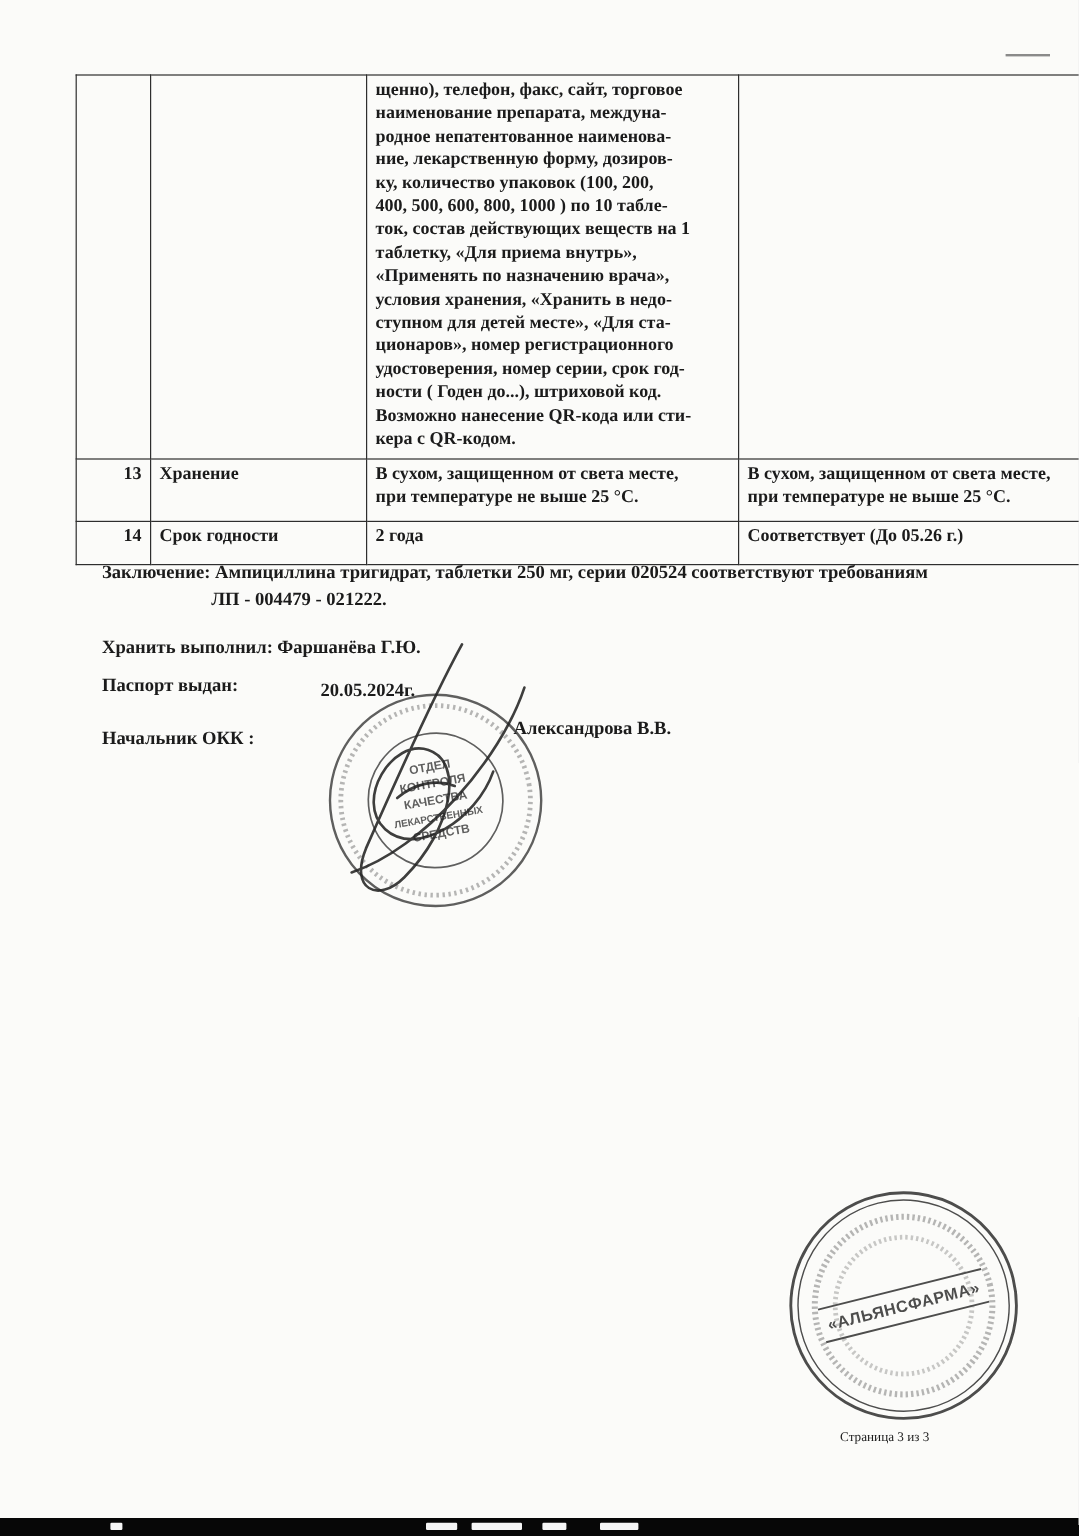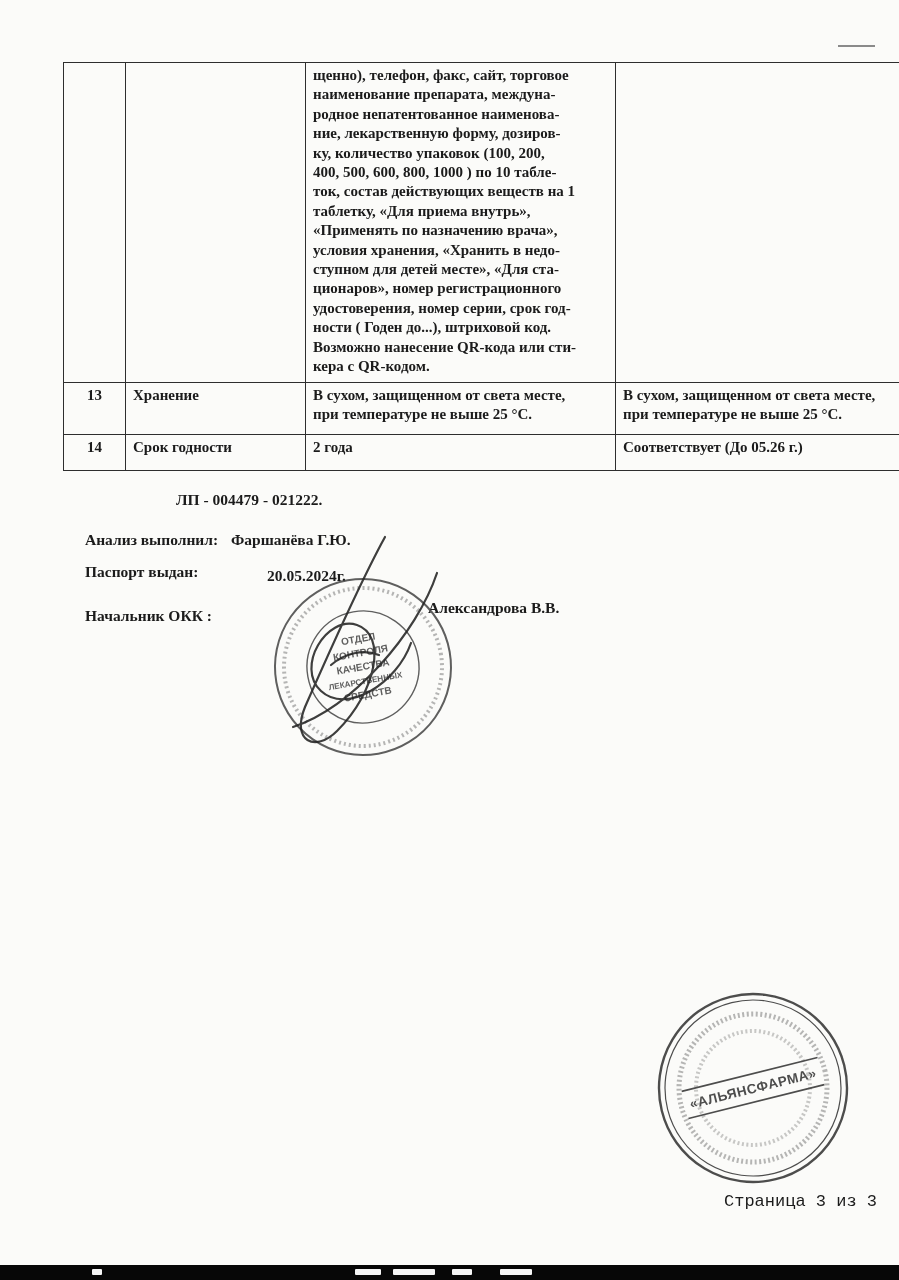--- a/index.html
+++ b/index.html
@@ -30,40 +30,40 @@
   table.qc td{
     border:1.6px solid #2e2e2e;
     vertical-align:top;
     font-weight:bold;
     font-size:15px;
     line-height:19.4px;
     padding:3px 7px 4px 7px;
     white-space:pre-line;
     overflow:hidden;
   }
-  td.c-num{width:47px;text-align:center;font-family:Liberation Serif, serif;}
+  td.c-num{width:47px;text-align:right;font-family:Liberation Serif, serif;}
   td.c-name{width:165px;}
   td.c-req{width:295px;}
   td.c-res{width:303px;font-size:15.5px;}
   tr.r-cont td{height:312px;}
   tr.r-13 td{height:44px;}
   tr.r-14 td{height:28px;}
 
   
   .abs{position:absolute;font-weight:bold;font-size:15.5px;line-height:20px;white-space:nowrap;}
   .conclusion-1{top:468px;left:85px;}
   .conclusion-2{top:490px;left:176px;}
   .lbl-analysis{top:530px;left:85px;}
   .val-analysis{top:530px;left:231px;}
   .lbl-passport{top:562px;left:85px;}
   .val-passport{top:566px;left:231px;margin-left:36px;}
   .lbl-head{top:606px;left:85px;}
   .val-head{top:598px;left:428px;}
 
-  .footer-page{position:absolute;top:1192px;left:724px;font-size:17px;font-weight:normal;font-family:Liberation Mono, monospace;}
+  .footer-page{position:absolute;top:1192px;left:700px;font-size:11px;font-weight:normal;}
 
   
   .stamp-okk{position:absolute;top:572px;left:268px;width:190px;height:190px;opacity:.82;}
   .stamp-alliance{position:absolute;top:988px;left:653px;width:200px;height:200px;opacity:.85;}
   .signature{position:absolute;top:515px;left:235px;width:220px;height:250px;opacity:.88;}
   svg text{font-family:"Liberation Sans", sans-serif;}
 </style>
 </head>
 <body>
 
@@ -104,23 +104,24 @@
     </tr>
     <tr class="r-14">
       <td class="c-num">14</td>
       <td class="c-name">Срок годности</td>
       <td class="c-req">2 года</td>
       <td class="c-res">Соответствует  (До 05.26 г.)</td>
     </tr>
   </tbody>
     </table>
 
+  <div class="abs conclusion-1">Заключение: Ампициллина тригидрат, таблетки 250 мг, серии 020524 соответствуют  требованиям</div>
   <div class="abs conclusion-2">ЛП - 004479 - 021222.</div>
 
-  <div class="abs lbl-analysis">Анализ выполнил:</div>
+  <div class="abs lbl-analysis">Хранить выполнил:</div>
   <div class="abs val-analysis">Фаршанёва Г.Ю.</div>
 
   <div class="abs lbl-passport">Паспорт выдан:</div>
   <div class="abs val-passport">20.05.2024г.</div>
 
   <div class="abs lbl-head">Начальник ОКК :</div>
   <div class="abs val-head">Александрова В.В.</div>
 
   <svg class="stamp-okk" viewBox="0 0 190 190">
     <g transform="rotate(-10 95 95)" stroke="#3d3d3d" fill="none">

